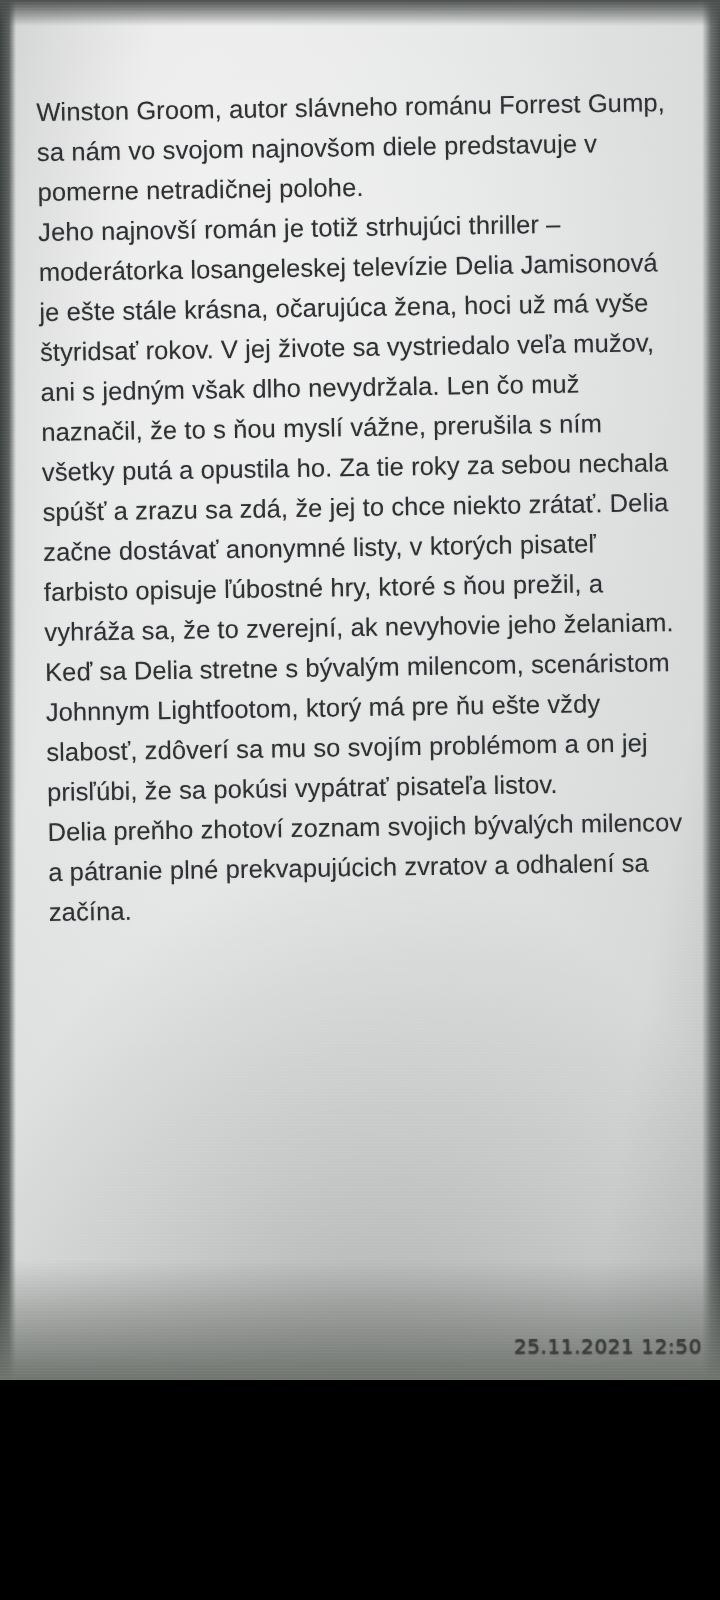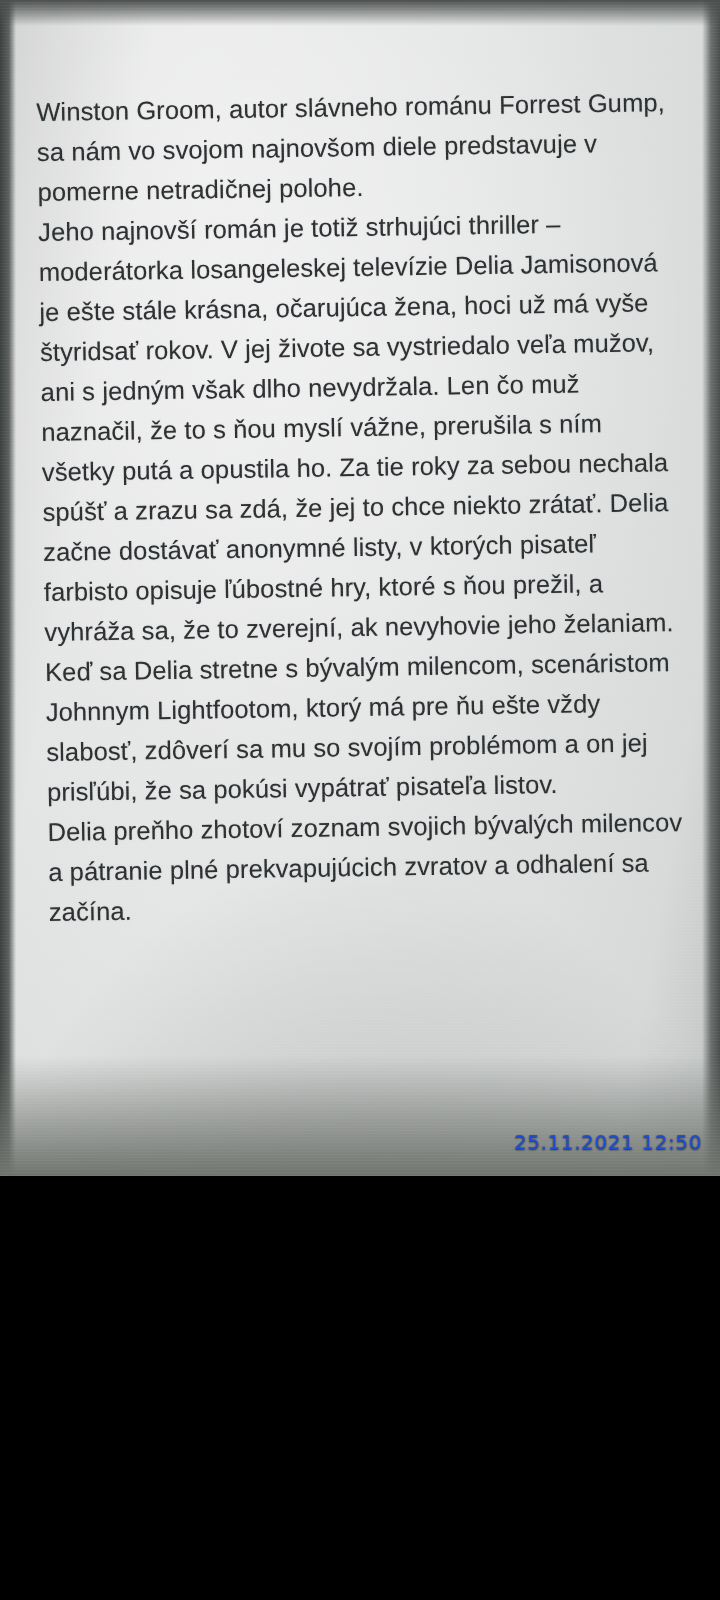--- a/index.html
+++ b/index.html
@@ -3,21 +3,21 @@
 <meta charset="utf-8">
 <style>
   html, body {
     margin: 0;
     padding: 0;
     background: #000;
   }
   #page {
     position: relative;
     width: 720px;
-    height: 1176px;
+    height: 1380px;
     overflow: hidden;
     background: #b9bcbb;
     font-family: "Liberation Sans", sans-serif;
   }
   
   .backdrop {
     position: absolute;
     inset: 0;
     background: linear-gradient(110deg, #5f6361 0%, #6d716f 25%, #7b7f7d 60%, #585c5a 100%);
   }
@@ -87,21 +87,21 @@
   .para + .para {
     margin-top: 0;
   }
   
   .text-block { transform: rotate(-0.9deg); transform-origin: 0 0; }
 
   .timestamp {
     position: absolute;
     right: 18px;
     bottom: 22px;
-    color: #1d4ed8;
+    color: #404040;
     font-size: 20px;
     font-family: "DejaVu Sans", sans-serif;
     letter-spacing: 0.6px;
     text-shadow: 0 1px 2px rgba(0,0,0,0.8);
     font-weight: 500;
   }
   .grain {
     position: absolute;
     inset: 0;
     pointer-events: none;

